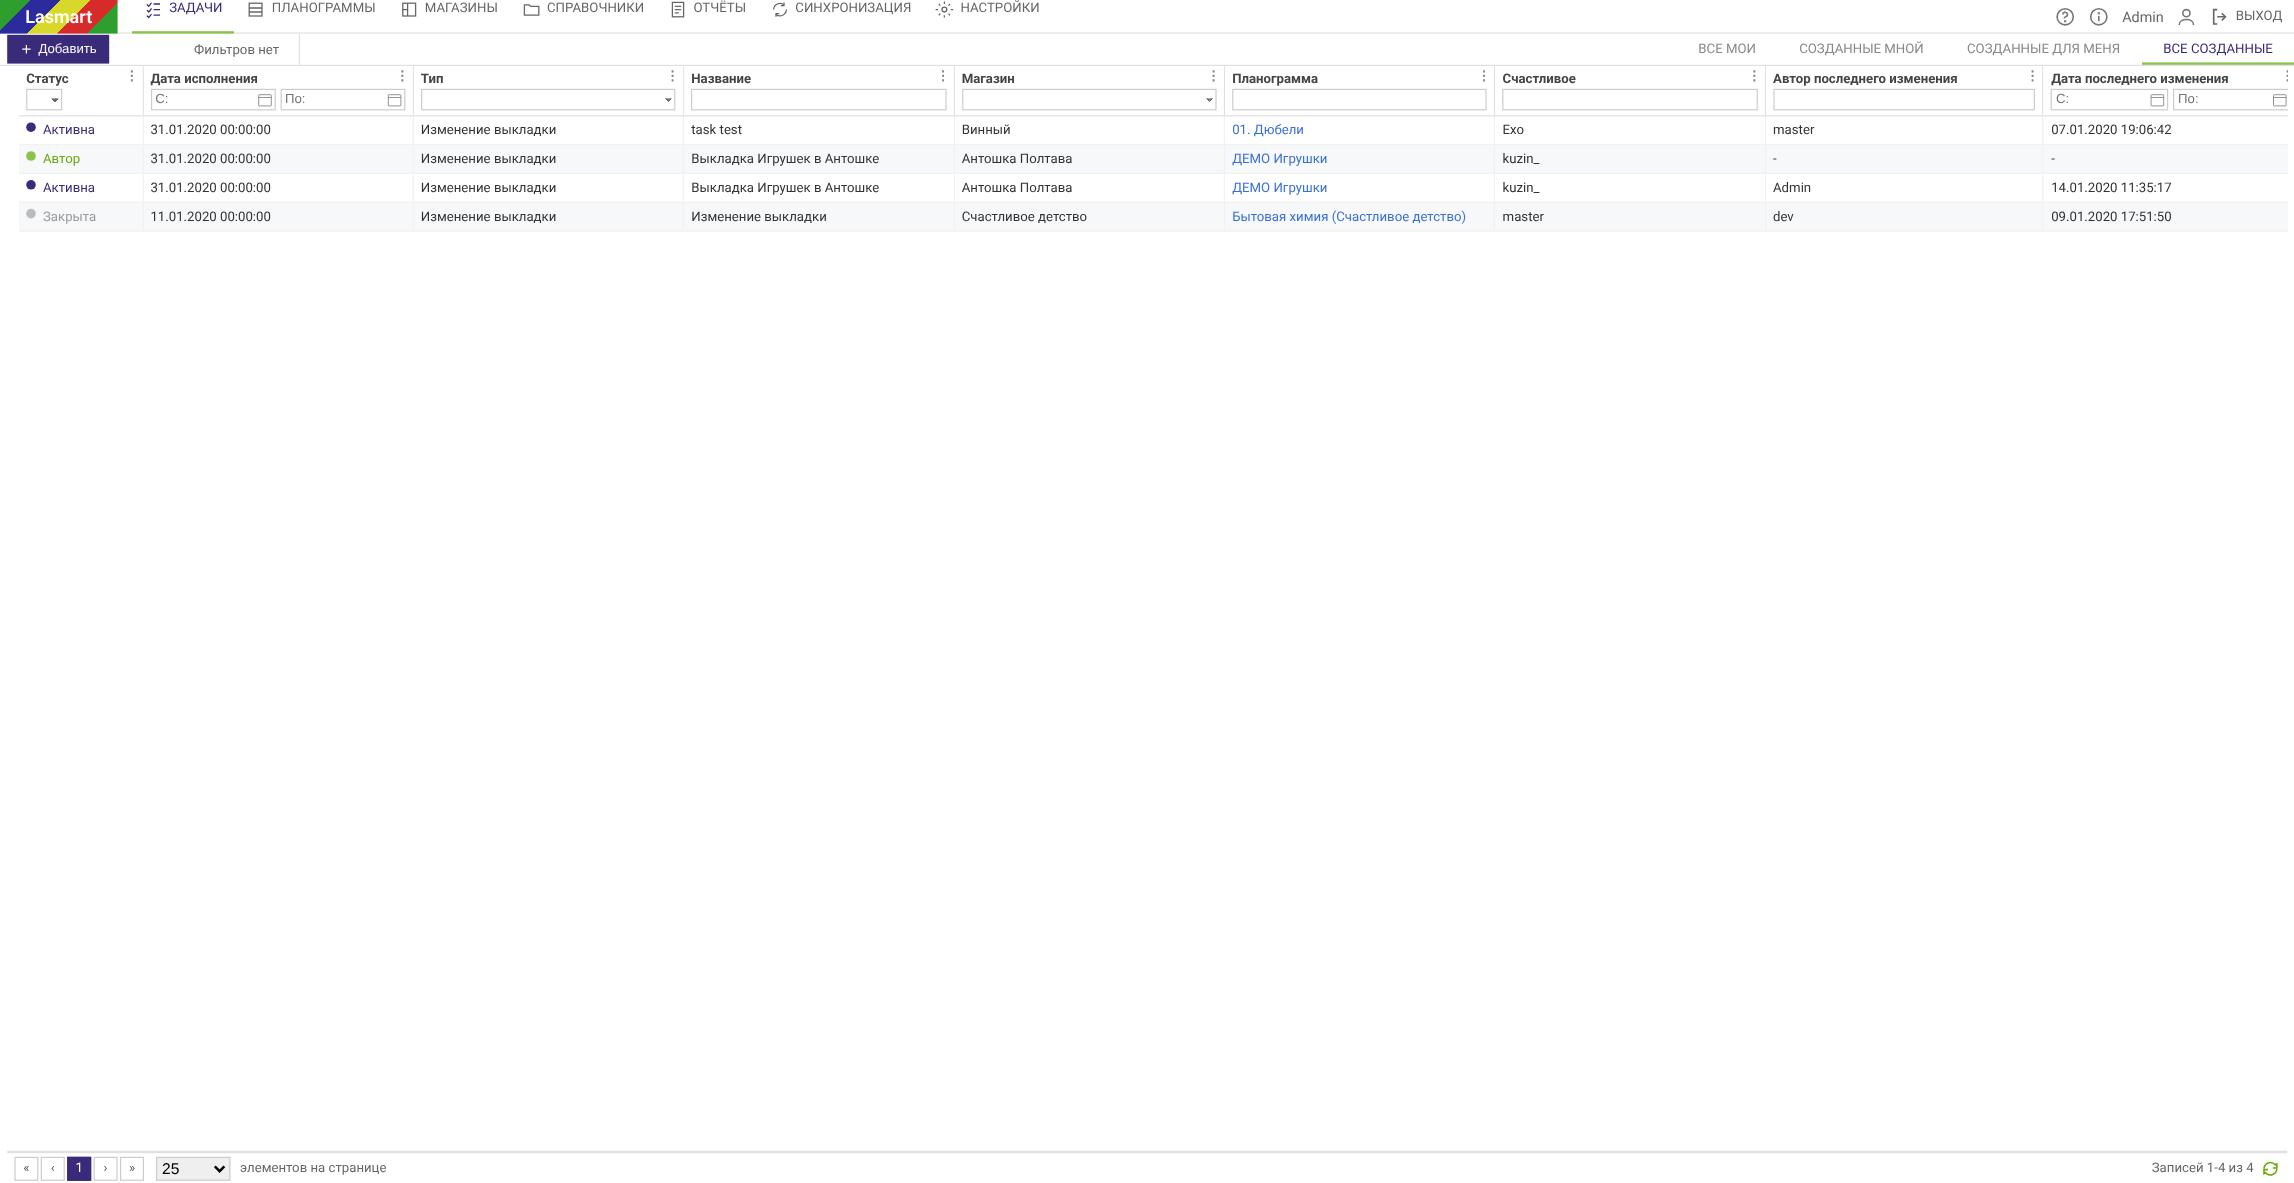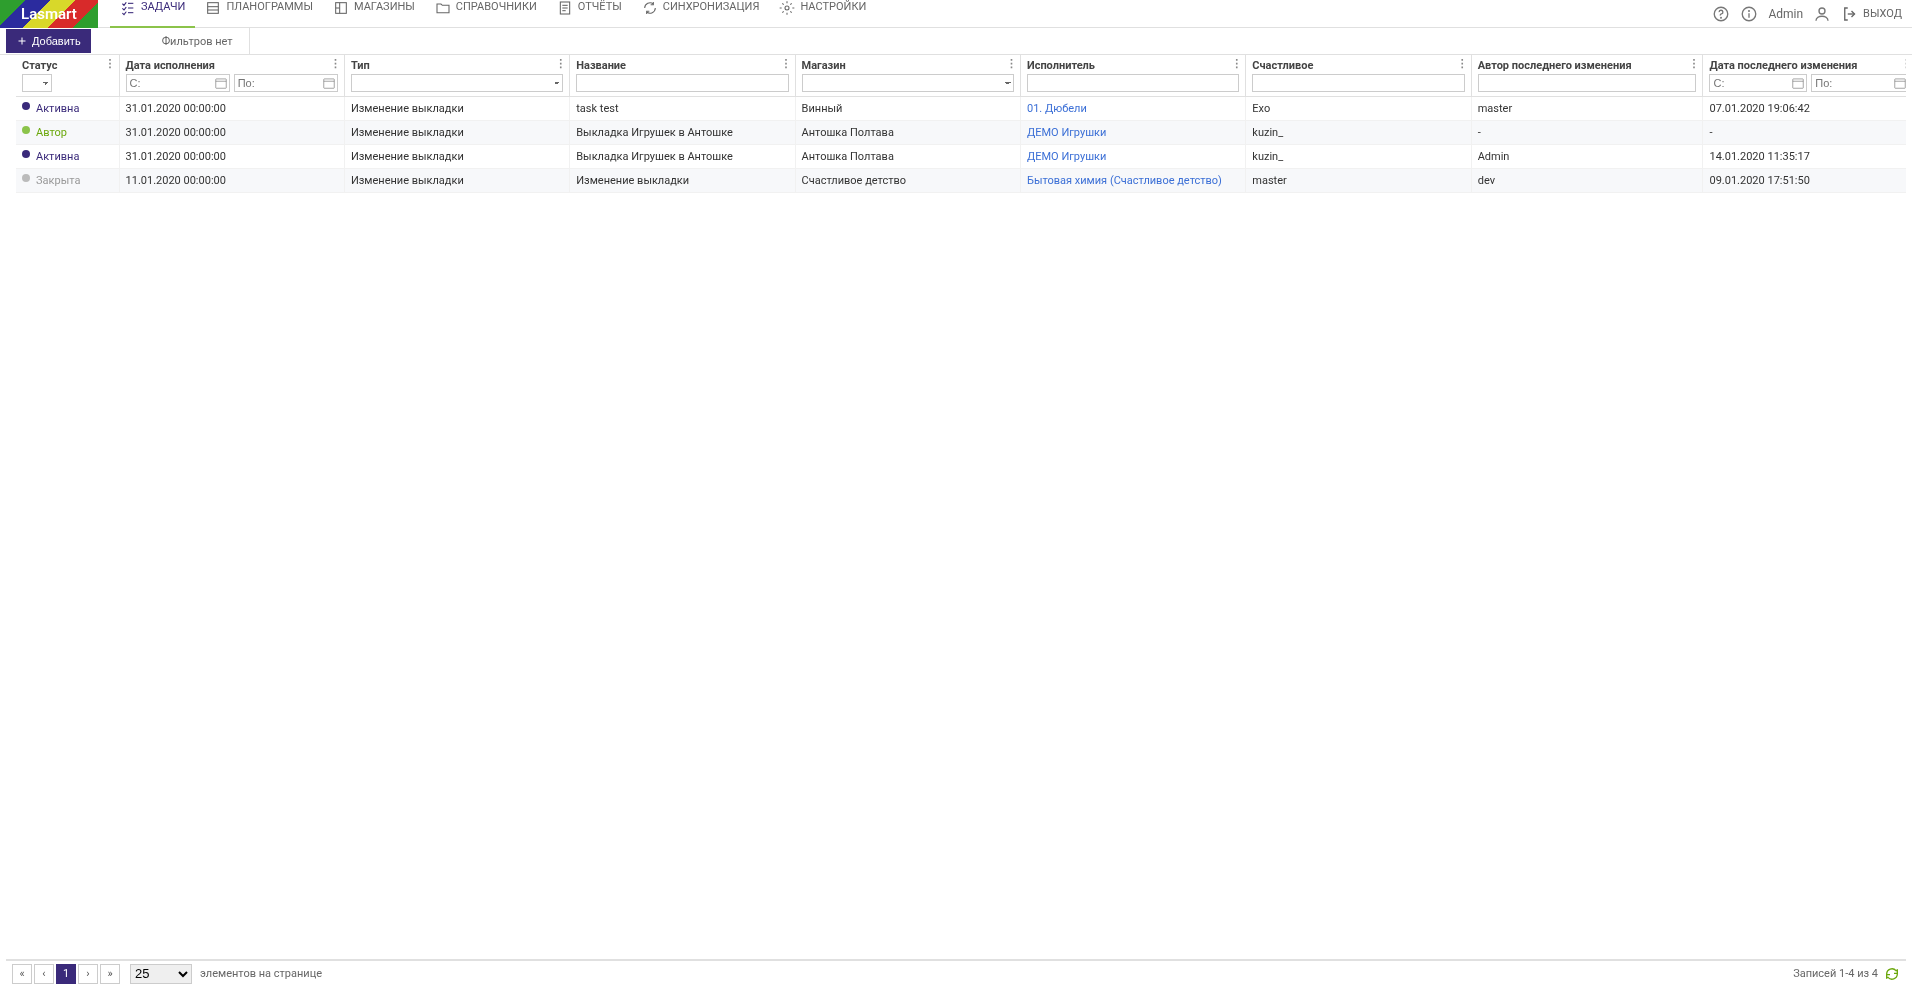--- a/index.html
+++ b/index.html
@@ -249,20 +249,26 @@
 
   <div class="toolbar">
     <button class="btn-add">
       <svg viewBox="0 0 24 24">
           <line x1="12" y1="5" x2="12" y2="19"></line>
           <line x1="5" y1="12" x2="19" y2="12"></line>
         </svg>
       <span>Добавить</span>
     </button>
     <span class="filters-none">Фильтров нет</span>
+    <div class="scope-tabs" id="scope-tabs">
+        <div class="scope-tab">ВСЕ МОИ</div>
+        <div class="scope-tab">СОЗДАННЫЕ МНОЙ</div>
+        <div class="scope-tab">СОЗДАННЫЕ ДЛЯ МЕНЯ</div>
+        <div class="scope-tab active">ВСЕ СОЗДАННЫЕ</div>
+      </div>
   </div>
 
   <div class="grid-wrap">
     <div class="grid">
       <table>
         <colgroup>
           <col class="c-status">
             <col class="c-date">
             <col class="c-type">
             <col class="c-name">
@@ -308,21 +314,21 @@
               <span class="col-label">Название</span>
               <span class="menu-dots">⋮</span>
               <input class="filter-input" style="">
             </th>
             <th>
               <span class="col-label">Магазин</span>
               <span class="menu-dots">⋮</span>
               <select class="filter-select"><option></option></select>
             </th>
             <th>
-              <span class="col-label">Исполнитель</span>
+              <span class="col-label">Планограмма</span>
               <span class="menu-dots">⋮</span>
               <input class="filter-input" style="">
             </th>
             <th>
               <span class="col-label">Счастливое</span>
               <span class="menu-dots">⋮</span>
               <input class="filter-input" style="">
             </th>
             <th>
               <span class="col-label">Автор последнего изменения</span>

